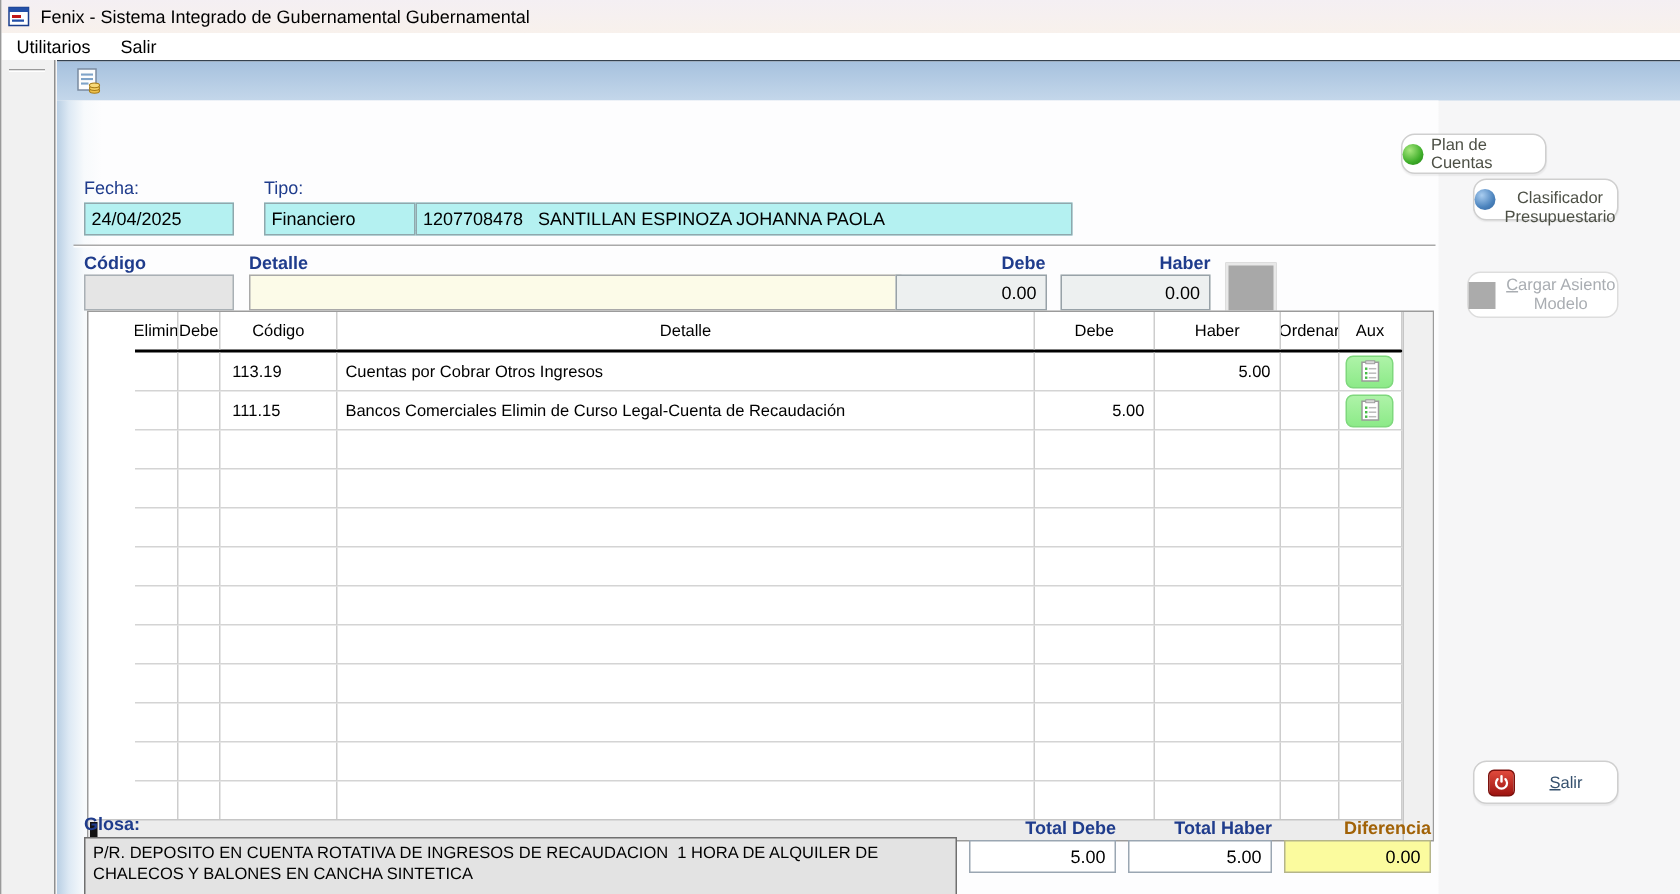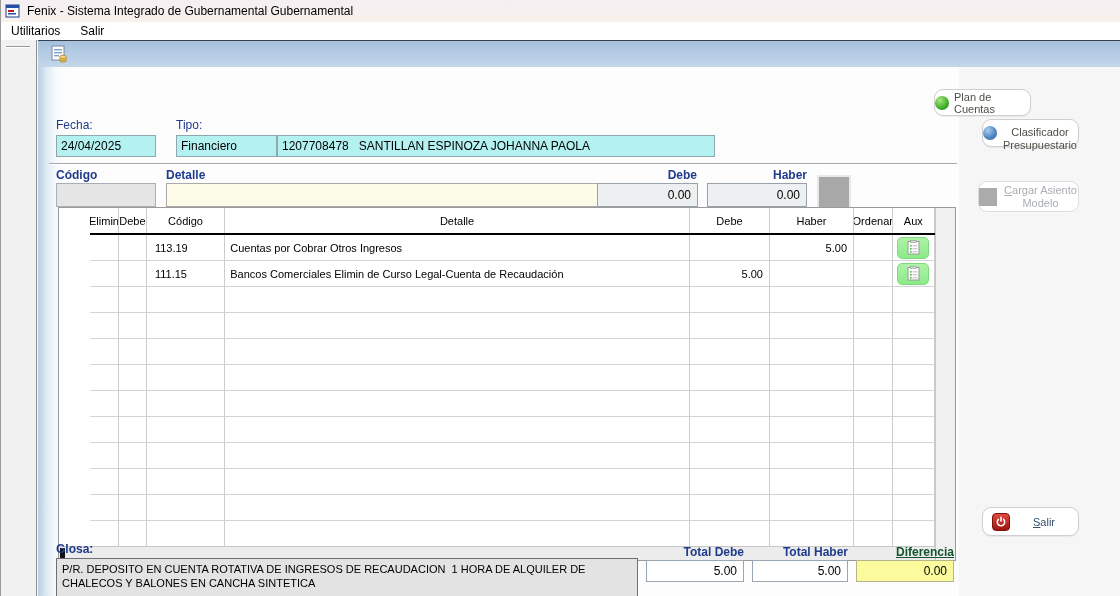--- a/index.html
+++ b/index.html
@@ -74,21 +74,21 @@
   .aux-btn { width:32px; height:22px; border-radius:5px; border:1px solid #7fd87d;
              background:linear-gradient(#aef3a8,#8cea88); display:flex; align-items:center;
              justify-content:center; cursor:pointer; }
 
   
   .glosa-box { position:absolute; left:55px; top:558px; width:582px; height:40px;
                background:#e3e3e3; border:1px solid #707070; font-size:11px; color:#000;
                padding:3px 5px; line-height:1.3; white-space:pre-wrap; }
   .total-label { position:absolute; top:545px; font-size:12px; font-weight:bold;
                  color:#1f3c8c; text-align:right; }
-  .total-label.red { color:#14532d;text-decoration:underline; }
+  .total-label.red { color:#a16207; }
   .total-field { position:absolute; top:560px; height:22px; background:#ffffff;
                  border:1px solid #9aa6b2; font-size:12px; text-align:right; padding:3px 6px; }
   .total-field.yellow { background:#fbfb9e; border-color:#b5b58a; }
 
   
   .side-btn { position:absolute; background:#ffffff; border:1px solid #cfcfcf; border-radius:9px;
               display:flex; align-items:center; justify-content:center; cursor:pointer;
               font-size:11px; color:#4d5046; box-shadow:0 1px 1px rgba(0,0,0,0.06); }
   .side-btn .two-line { text-align:center; line-height:1.1; }
   .sphere { width:14px; height:14px; border-radius:50%; margin-right:5px; flex:0 0 auto; }

